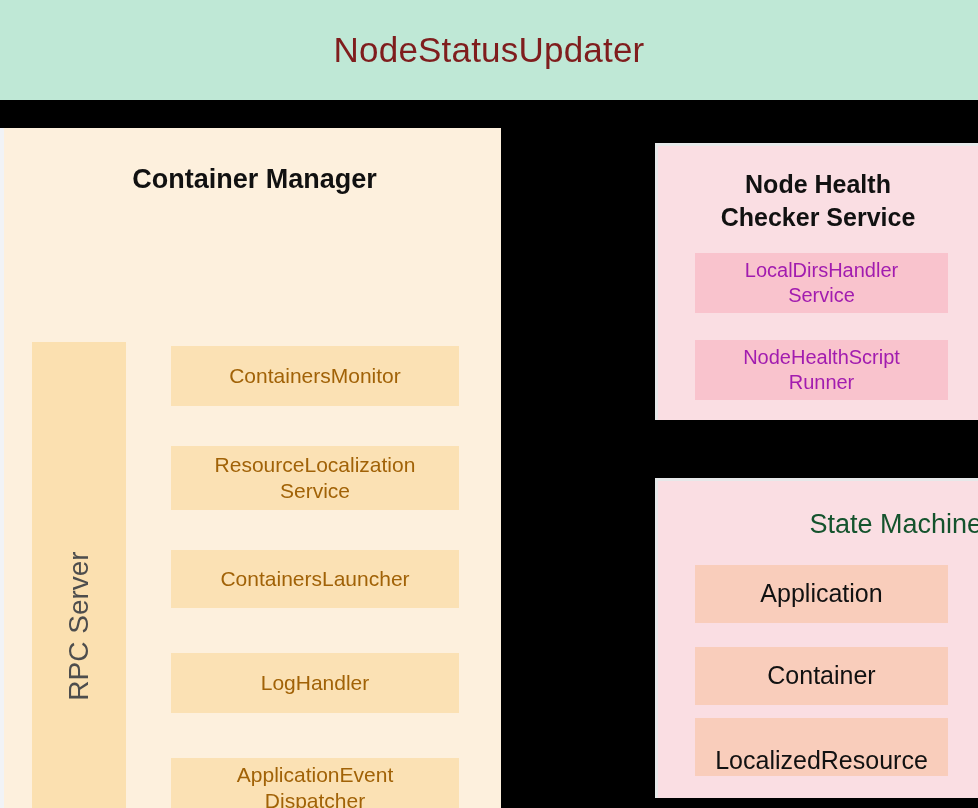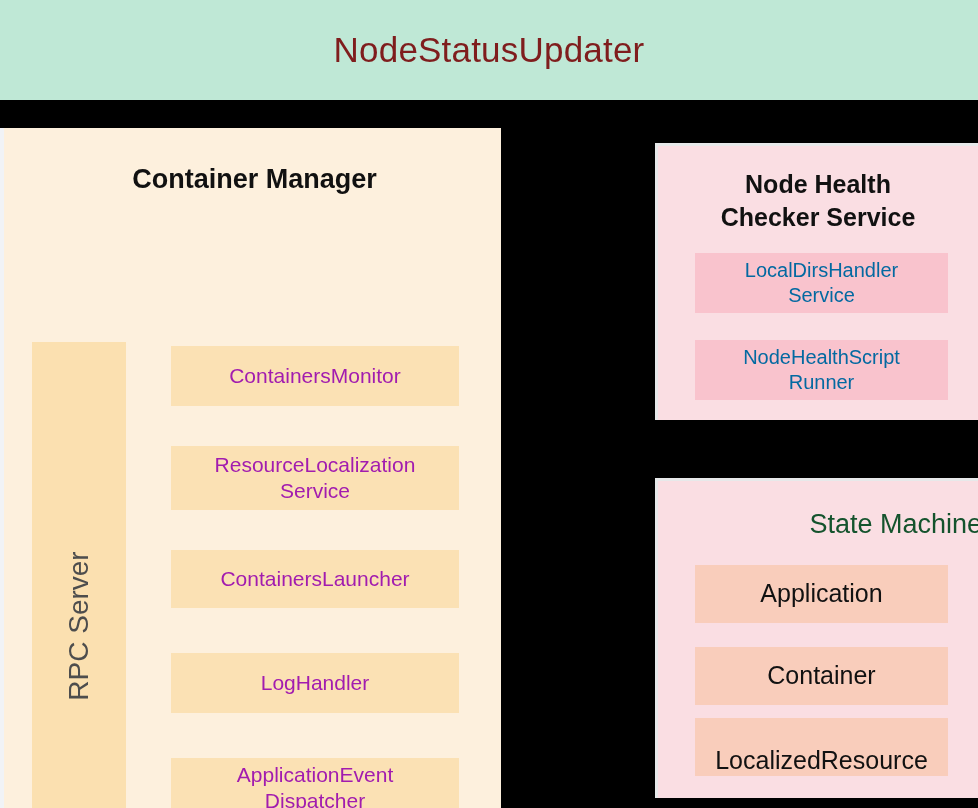--- a/index.html
+++ b/index.html
@@ -80,21 +80,21 @@
   
   .cm-box {
     position: absolute;
     left: 167px;
     width: 288px;
     background: #fbe1b4;
     display: flex;
     align-items: center;
     justify-content: center;
     text-align: center;
-    color: #a21caf;
+    color: #a16207;
     font-size: 21px;
     line-height: 1.25;
     box-sizing: border-box;
     padding: 0 6px;
   }
 
   
   #node-health-panel {
     position: absolute;
     left: 655px;
@@ -119,21 +119,21 @@
   }
   .nh-box {
     position: absolute;
     left: 37px;
     width: 253px;
     background: #f9c3cd;
     display: flex;
     align-items: center;
     justify-content: center;
     text-align: center;
-    color: #0369a1;
+    color: #a21caf;
     font-size: 20px;
     line-height: 1.25;
     box-sizing: border-box;
     padding: 0 4px;
   }
 
   
   #state-machine-panel {
     position: absolute;
     left: 655px;

